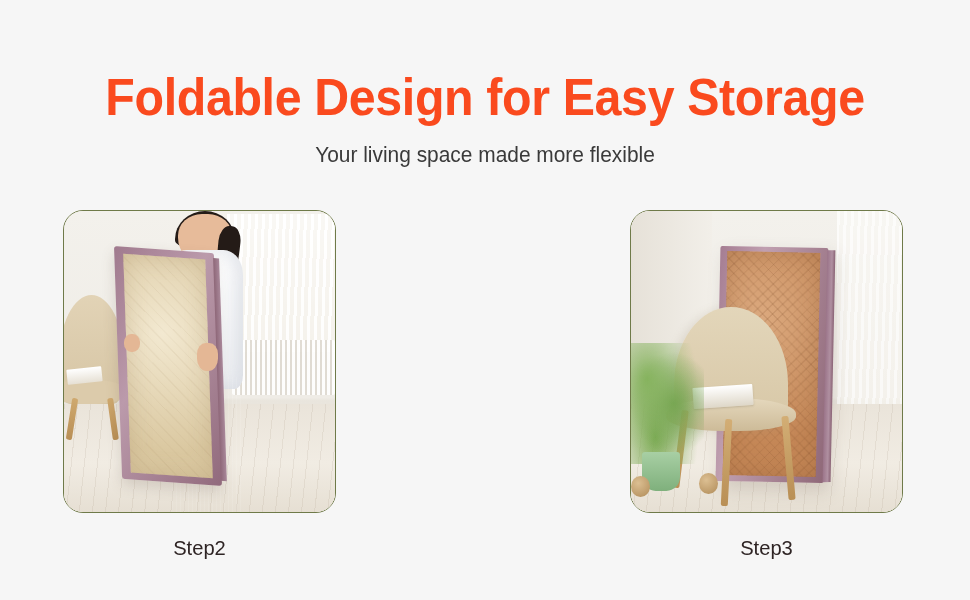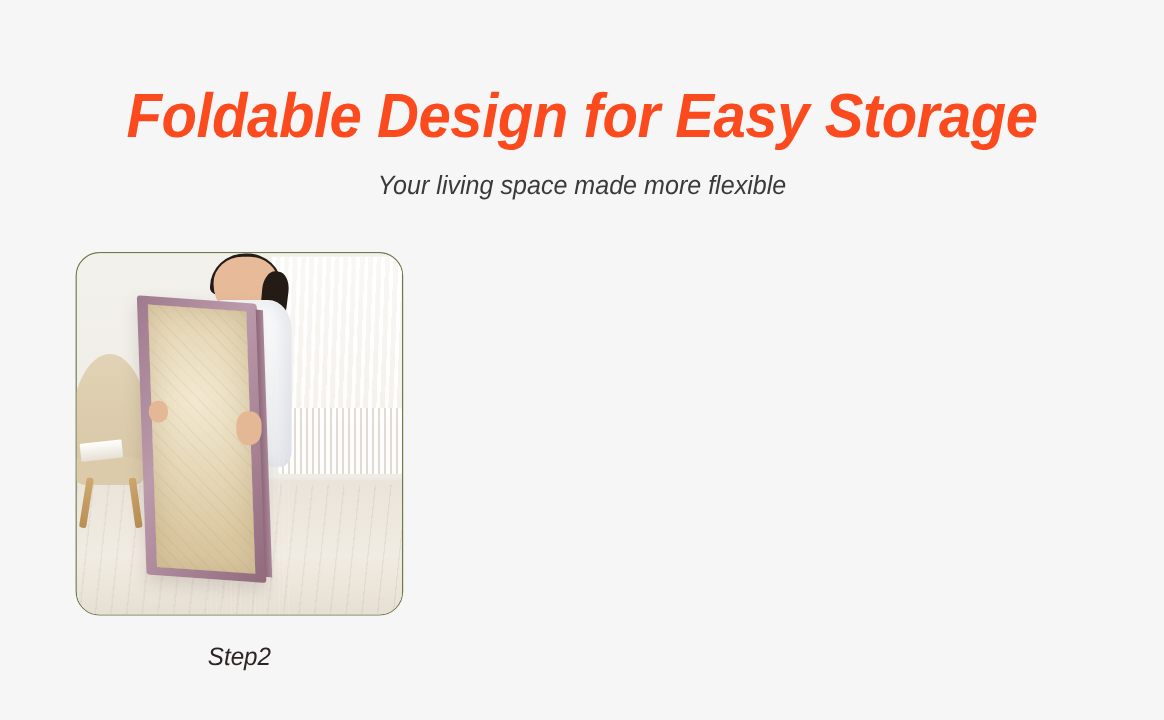--- a/index.html
+++ b/index.html
@@ -14,21 +14,20 @@
     background: #f6f6f6;
     font-family: "Liberation Sans", "DejaVu Sans", sans-serif;
   }
 
   .banner {
     position: relative;
     width: 970px;
     height: 552px;
     background: #f6f6f6;
     box-sizing: border-box;
-    font-style: italic;
   }
 
   
   .header {
     position: absolute;
     left: 0;
     top: 0;
     width: 970px;
     text-align: center;
   }
@@ -524,15 +523,42 @@
           <div class="inner board-face light"></div>
           <div class="s2-board-spine"></div>
         </div>
 
         <div class="s2-hand-top"></div>
         <div class="s2-hand-bottom"></div>
       </div>
       <div class="step-label">Step2</div>
     </div>
 
+    <div class="step">
+      <div class="photo">
+        <div class="wall"></div>
+        <div class="s3-corner"></div>
+        <div class="window" style="left:76%;top:0%;width:24%;height:86%;opacity:0.75;"></div>
+        <div class="floor"></div>
+
+        <div class="s3-board">
+          <div class="s3-board-frame"></div>
+          <div class="s3-board-face board-face"></div>
+          <div class="s3-board-side"></div>
+        </div>
+
+        <div class="s3-chair-back"></div>
+        <div class="s3-chair-seat"></div>
+        <div class="s3-book"></div>
+        <div class="s3-chair-leg" style="left:17%;top:66%;height:26%;transform:rotate(7deg);"></div>
+        <div class="s3-chair-leg" style="left:34%;top:69%;height:29%;transform:rotate(3deg);"></div>
+        <div class="s3-chair-leg" style="left:57%;top:68%;height:28%;transform:rotate(-5deg);"></div>
+
+        <div class="s3-plant-leaves"></div>
+        <div class="s3-plant-pot"></div>
+        <div class="s3-rattan" style="left:0%;top:88%;"></div>
+        <div class="s3-rattan" style="left:25%;top:87%;"></div>
+      </div>
+      <div class="step-label">Step3</div>
+    </div>
 
   </div>
 </div>
 
 </body></html>

